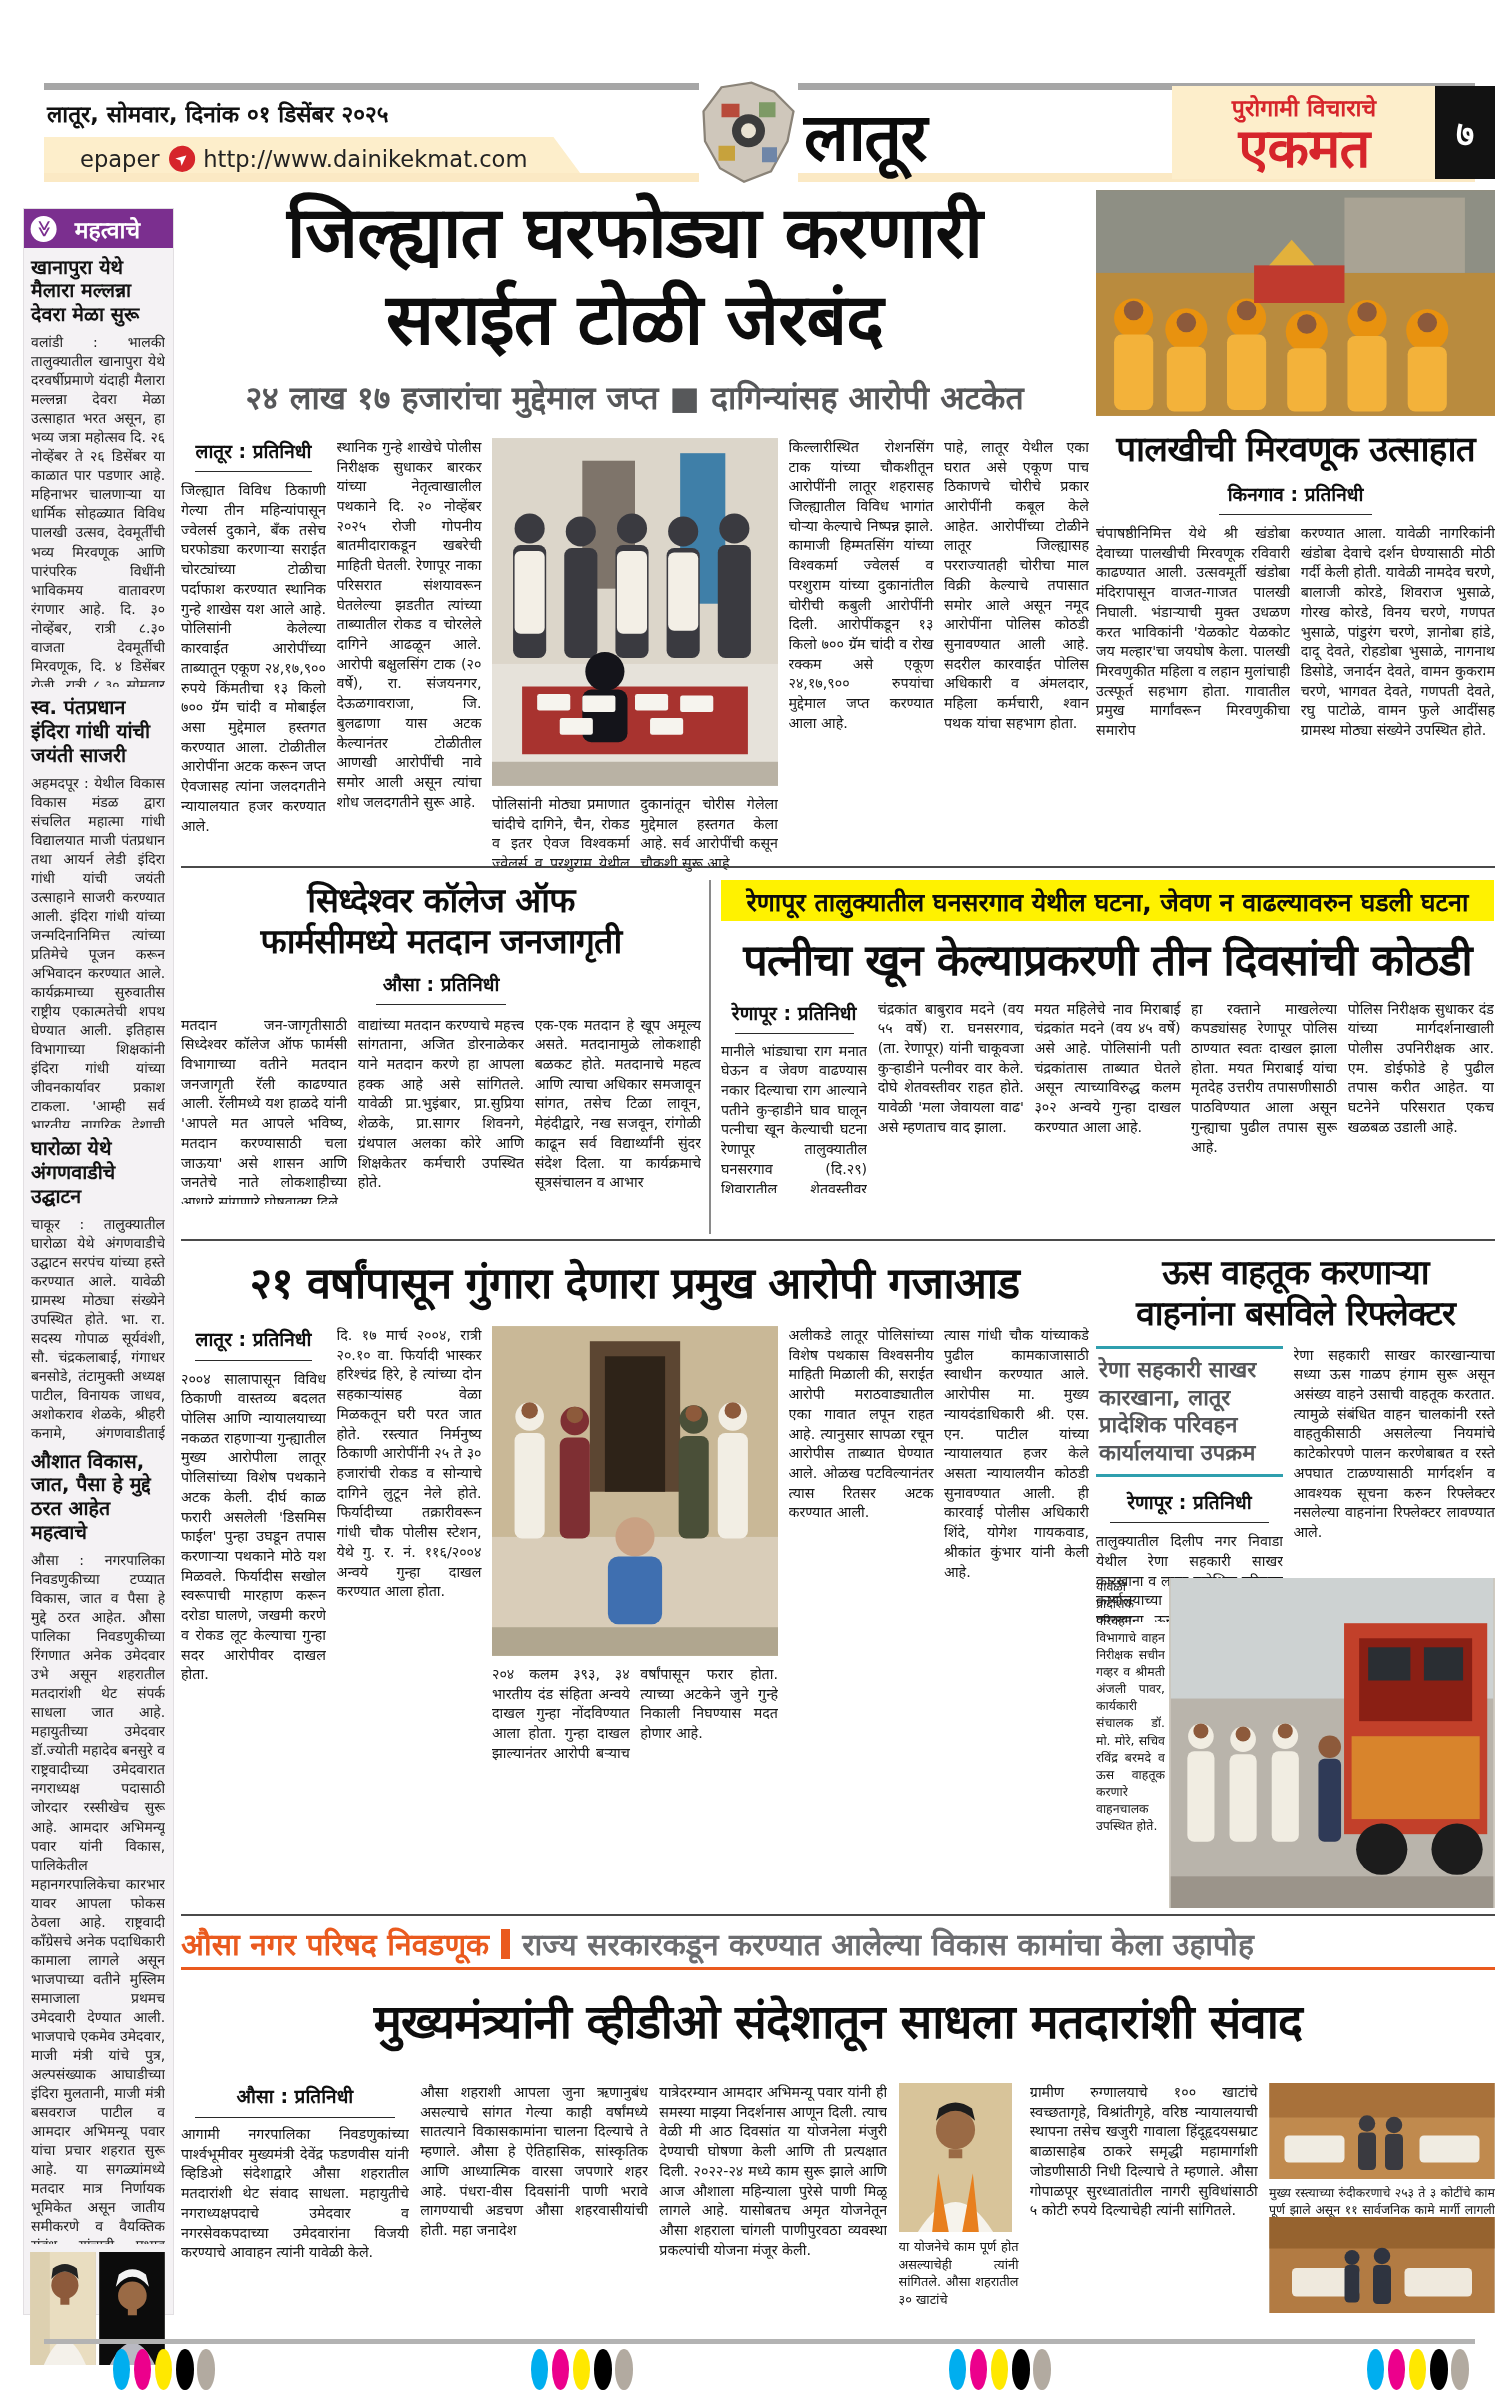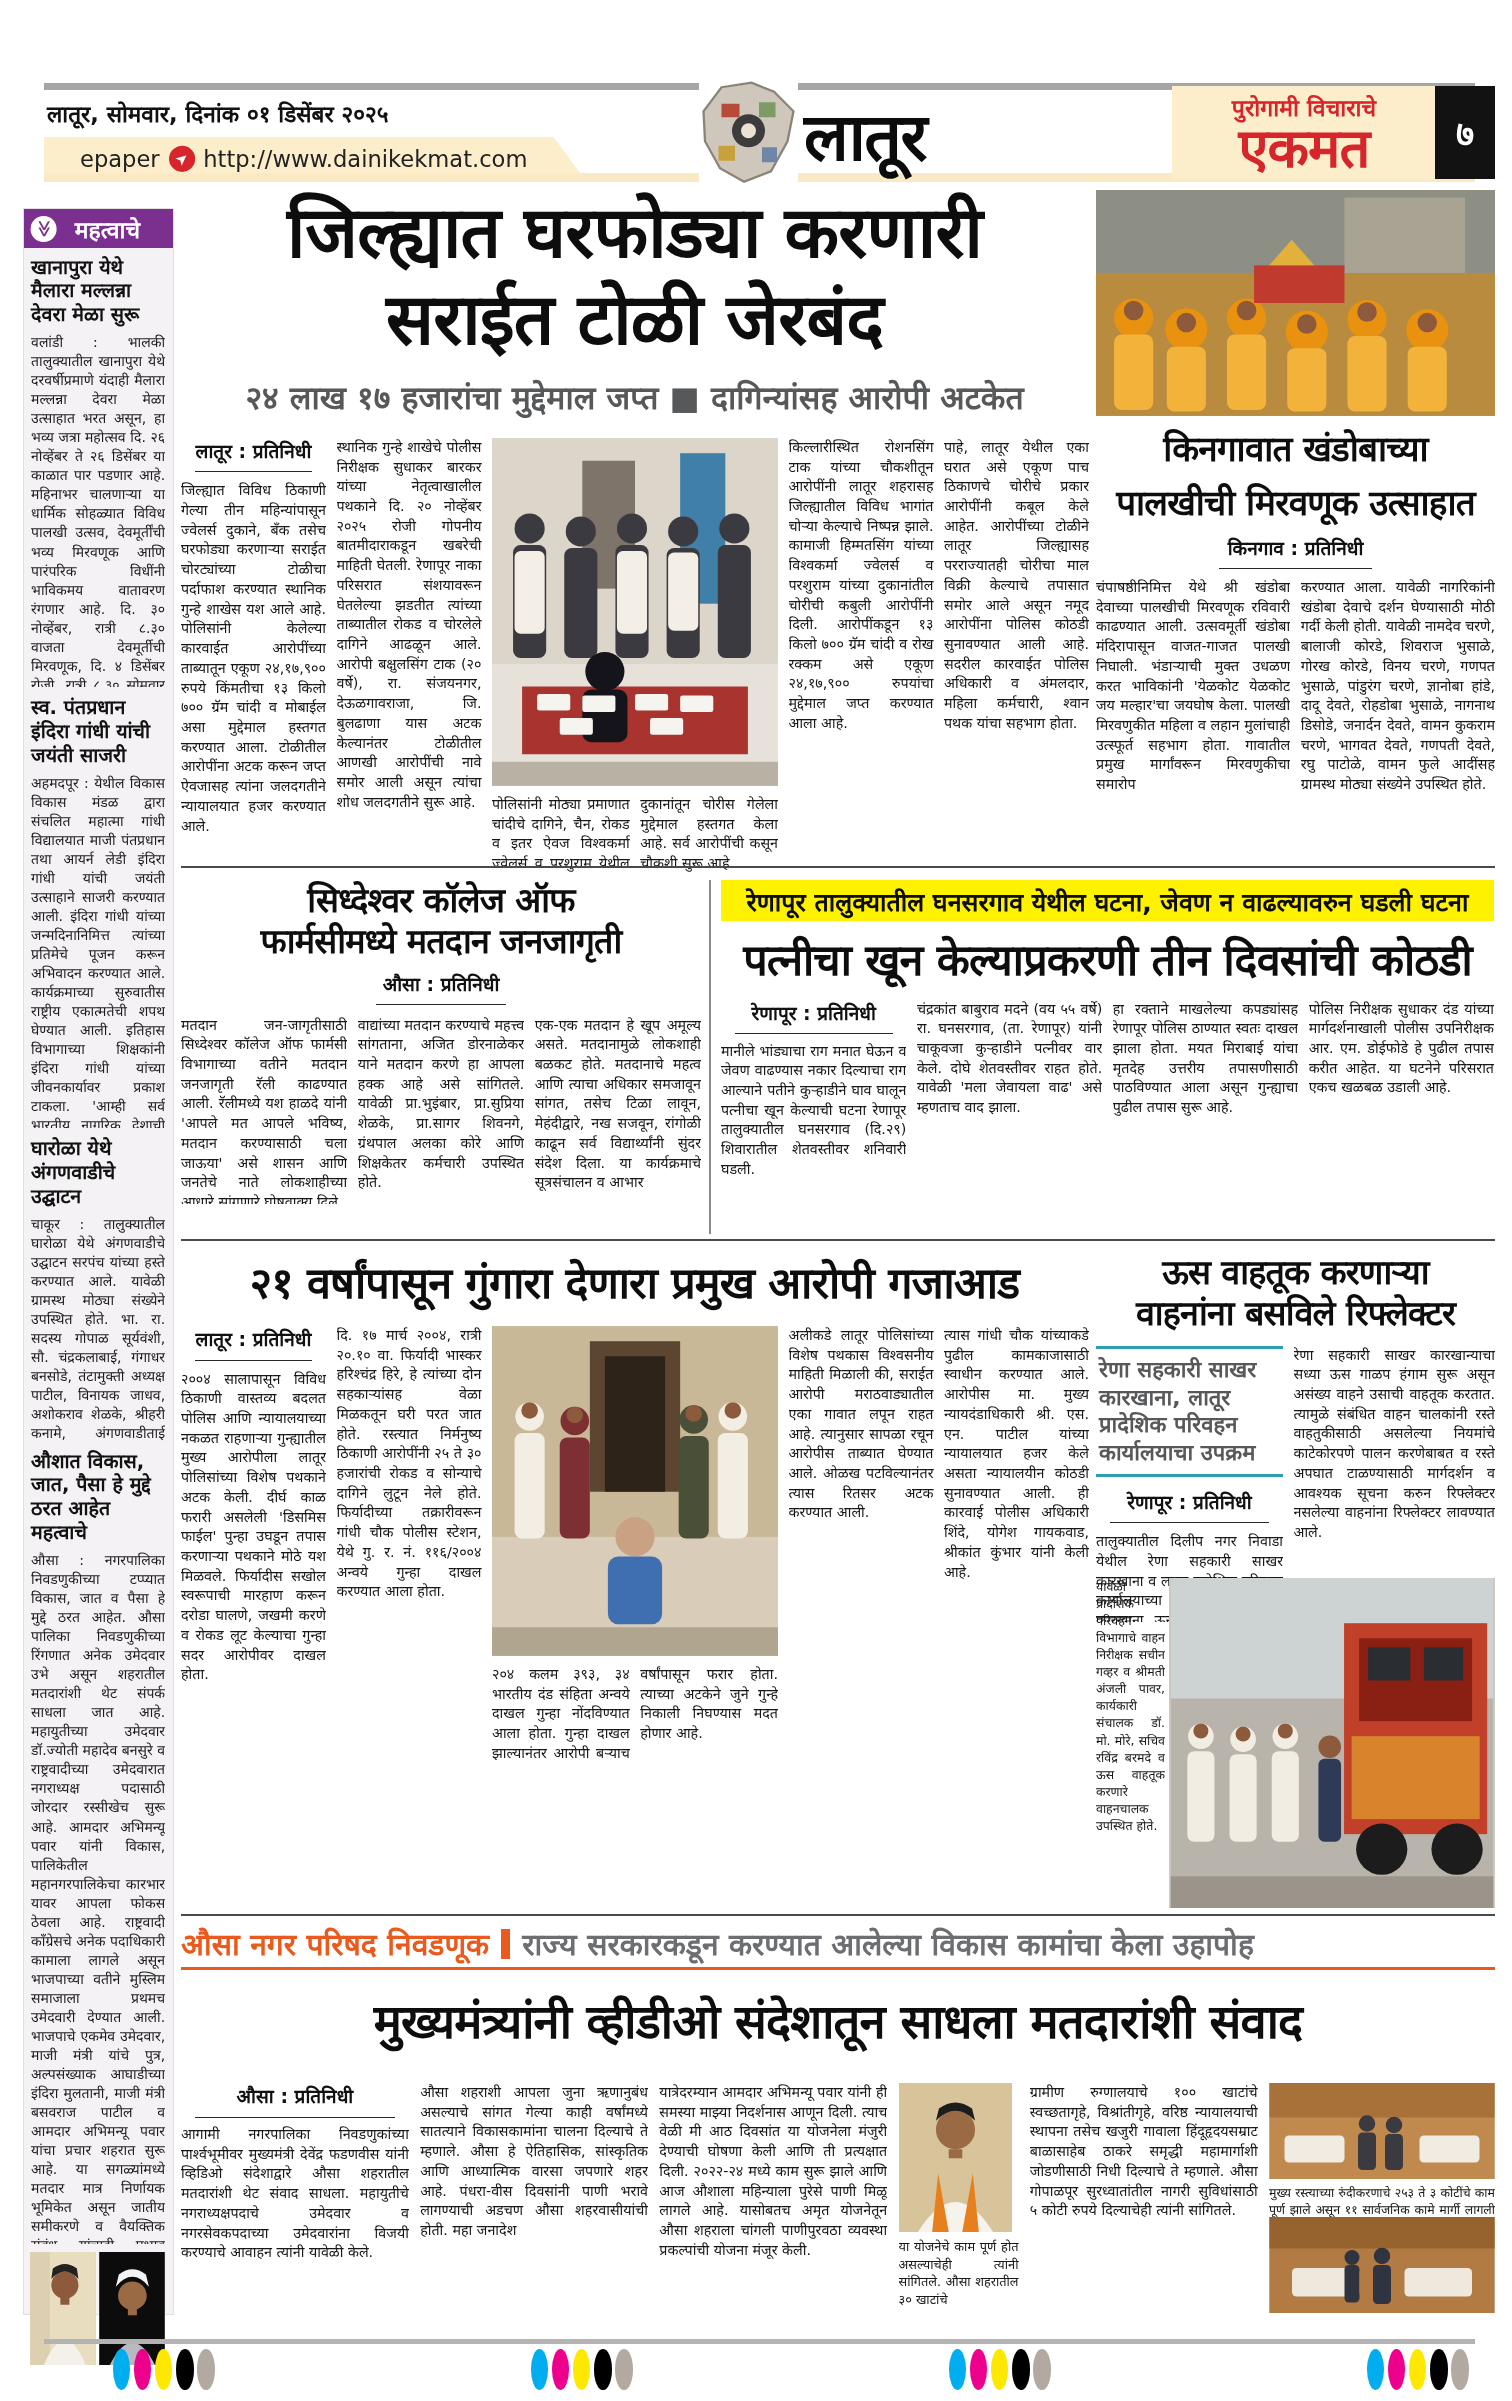--- a/index.html
+++ b/index.html
@@ -283,21 +283,20 @@
             <circle cx="120" cy="176" r="13"></circle>
             <circle cx="200" cy="160" r="13"></circle>
             <circle cx="280" cy="178" r="13"></circle>
             <circle cx="360" cy="162" r="13"></circle>
             <circle cx="440" cy="176" r="13"></circle>
           </g>
           <rect x="210" y="100" width="120" height="50" fill="#c03a2e"></rect>
           <path d="M230 100 l30 -34 l30 34 Z" fill="#e2b13c"></path>
         </svg>
     </div>
-    <div class="headline">किनगावात खंडोबाच्या</div>
     <div class="headline">पालखीची मिरवणूक उत्साहात</div>
     <div class="byline" style="width:181px;margin-left:auto;margin-right:auto;">किनगाव : प्रतिनिधी</div>
     <div class="colrow" id="kinagaon-body">
       <p class="bodytext col-flex">चंपाषष्ठीनिमित्त येथे श्री खंडोबा देवाच्या पालखीची मिरवणूक रविवारी काढण्यात आली. उत्सवमूर्ती खंडोबा मंदिरापासून वाजत-गाजत पालखी निघाली. भंडाऱ्याची मुक्त उधळण करत भाविकांनी 'येळकोट येळकोट जय मल्हार'चा जयघोष केला. पालखी मिरवणुकीत महिला व लहान मुलांचाही उत्स्फूर्त सहभाग होता. गावातील प्रमुख मार्गांवरून मिरवणुकीचा समारोप</p>
       <p class="bodytext col-flex">करण्यात आला. यावेळी नागरिकांनी खंडोबा देवाचे दर्शन घेण्यासाठी मोठी गर्दी केली होती. यावेळी नामदेव चरणे, बालाजी कोरडे, शिवराज भुसाळे, गोरख कोरडे, विनय चरणे, गणपत भुसाळे, पांडुरंग चरणे, ज्ञानोबा हांडे, दादू देवते, रोहडोबा भुसाळे, नागनाथ डिसोडे, जनार्दन देवते, वामन कुकराम चरणे, भागवत देवते, गणपती देवते, रघु पाटोळे, वामन फुले आदींसह ग्रामस्थ मोठ्या संख्येने उपस्थित होते.</p>
     </div>
   </div>
 
   <div class="abs rule-h" id="mid-rule"></div>
   <div class="abs rule-v" id="mid-vrule"></div>
@@ -315,20 +314,21 @@
 
   <div class="abs" id="murder">
     <div id="murder-banner">रेणापूर तालुक्यातील घनसरगाव येथील घटना, जेवण न वाढल्यावरुन घडली घटना</div>
     <div class="headline">पत्नीचा खून केल्याप्रकरणी तीन दिवसांची कोठडी</div>
     <div class="colrow" id="murder-cols">
       <div class="col-flex">
         <div class="byline">रेणापूर : प्रतिनिधी</div>
         <p class="bodytext" style="margin-top:7.5px;height:151px;">मानीले भांड्याचा राग मनात घेऊन व जेवण वाढण्यास नकार दिल्याचा राग आल्याने पतीने कुऱ्हाडीने घाव घालून पत्नीचा खून केल्याची घटना रेणापूर तालुक्यातील घनसरगाव (दि.२९) शिवारातील शेतवस्तीवर शनिवारी घडली.</p>
       </div>
       <p class="bodytext col-flex">चंद्रकांत बाबुराव मदने (वय ५५ वर्षे) रा. घनसरगाव, (ता. रेणापूर) यांनी चाकूवजा कुऱ्हाडीने पत्नीवर वार केले. दोघे शेतवस्तीवर राहत होते. यावेळी 'मला जेवायला वाढ' असे म्हणताच वाद झाला.</p>
+      <p class="bodytext col-flex">मयत महिलेचे नाव मिराबाई चंद्रकांत मदने (वय ४५ वर्षे) असे आहे. पोलिसांनी पती चंद्रकांतास ताब्यात घेतले असून त्याच्याविरुद्ध कलम ३०२ अन्वये गुन्हा दाखल करण्यात आला आहे.</p>
       <p class="bodytext col-flex">हा रक्ताने माखलेल्या कपड्यांसह रेणापूर पोलिस ठाण्यात स्वतः दाखल झाला होता. मयत मिराबाई यांचा मृतदेह उत्तरीय तपासणीसाठी पाठविण्यात आला असून गुन्ह्याचा पुढील तपास सुरू आहे.</p>
       <p class="bodytext col-flex">पोलिस निरीक्षक सुधाकर दंड यांच्या मार्गदर्शनाखाली पोलीस उपनिरीक्षक आर. एम. डोईफोडे हे पुढील तपास करीत आहेत. या घटनेने परिसरात एकच खळबळ उडाली आहे.</p>
     </div>
   </div>
 
   <div class="abs rule-h" id="low-rule"></div>
 
   <div class="abs" id="fugitive">
     <div class="headline">२१ वर्षांपासून गुंगारा देणारा प्रमुख आरोपी गजाआड</div>
     <div class="colrow" id="fugitive-cols">

